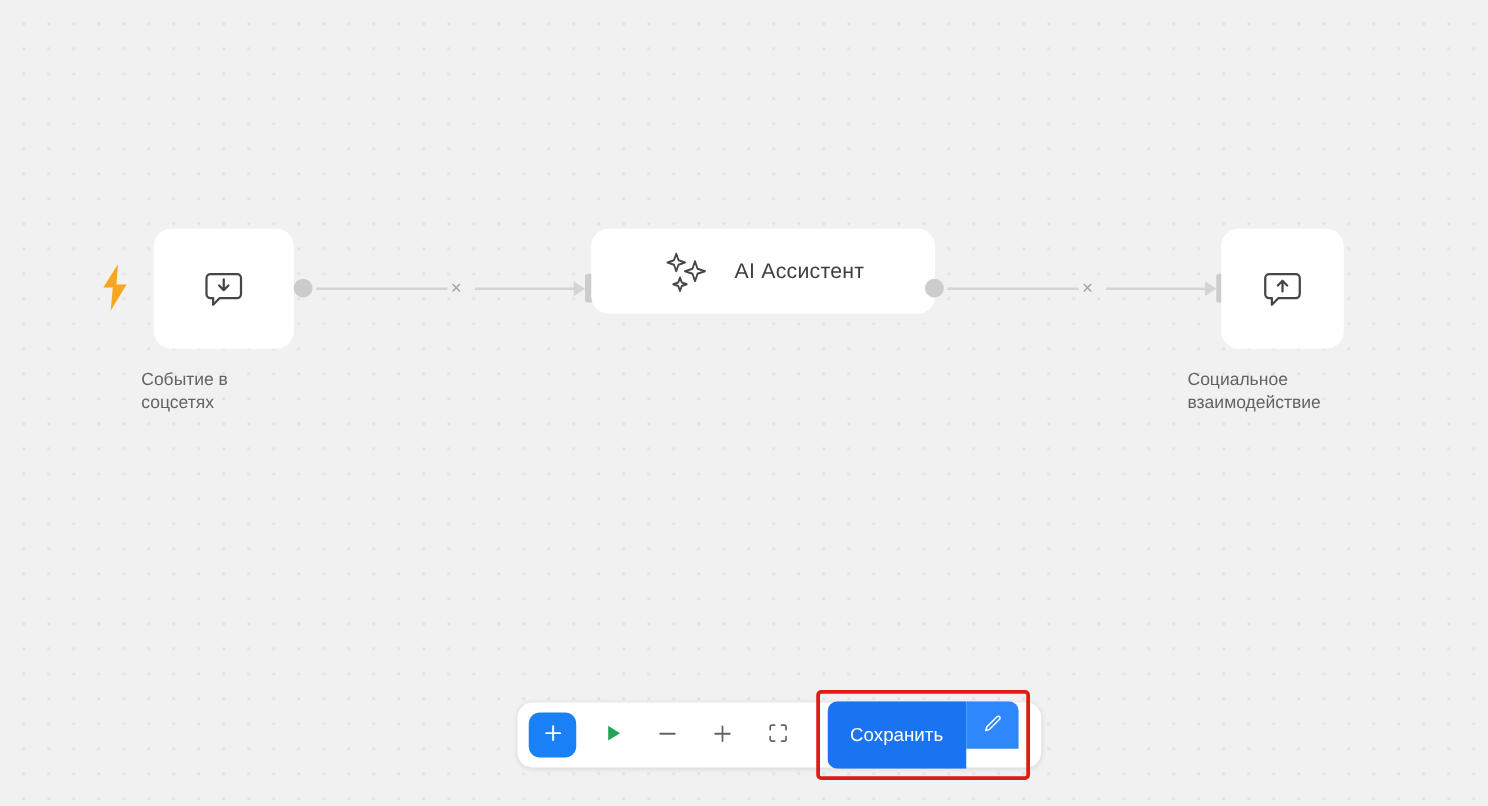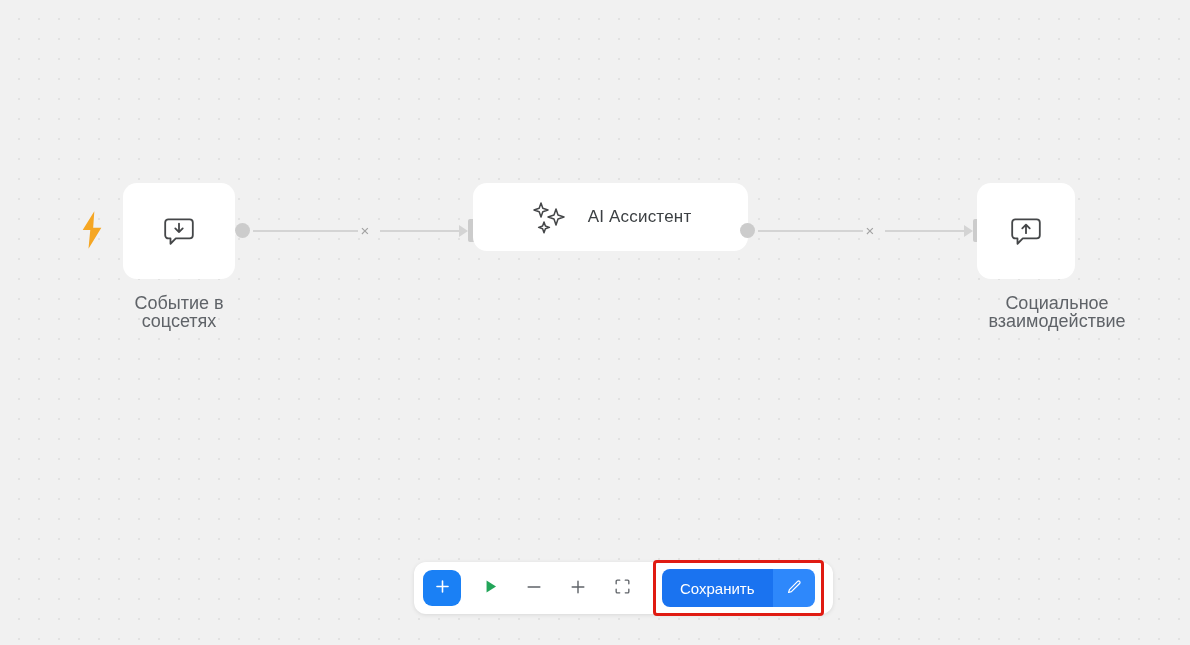--- a/index.html
+++ b/index.html
@@ -79,28 +79,28 @@
 
   .node-title {
     font-size: 17px;
     color: #3c4043;
     letter-spacing: .2px;
     white-space: nowrap;
   }
 
   .node-label {
     position: absolute;
-    text-align: center;
-    font-size: 18px;
+    text-align: left;
+    font-size: 14px;
     line-height: 18px;
     color: #5f6368;
     white-space: pre-line;
   }
   .label-trigger { left: 113px; top: 294px; width: 132px; }
-  .label-output  { left: 987px; top: 294px; width: 140px; }
+  .label-output  { left: 950px; top: 294px; width: 140px; }
 
   
   .icon { display: block; }
   .bolt {
     position: absolute;
     left: 78px;
     top: 210px;
     width: 28px;
     height: 40px;
   }
@@ -213,21 +213,21 @@
     border-radius: 8px;
     overflow: hidden;
   }
   .save-main {
     background: #1a73f0;
     color: #ffffff;
     border: none;
     font-family: inherit;
     font-size: 15px;
     padding: 0 18px;
-    height: 38px;
+    height: 54px;
     cursor: pointer;
     white-space: nowrap;
   }
   .save-edit {
     background: #2e88fb;
     border: none;
     width: 42px;
     height: 38px;
     display: flex;
     align-items: center;

